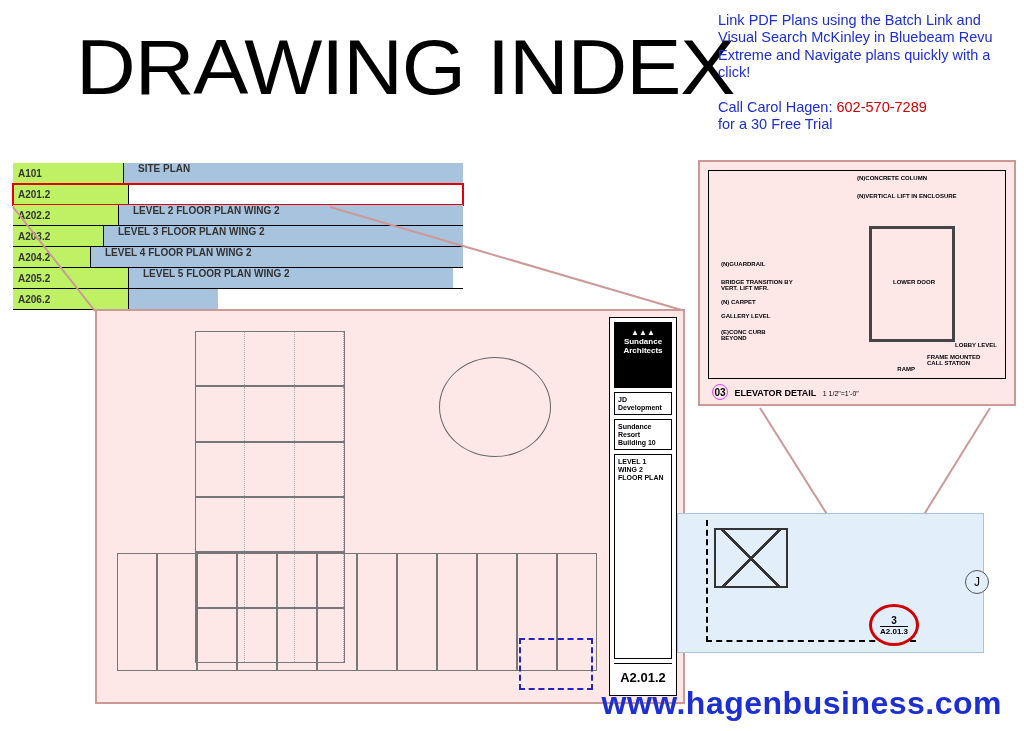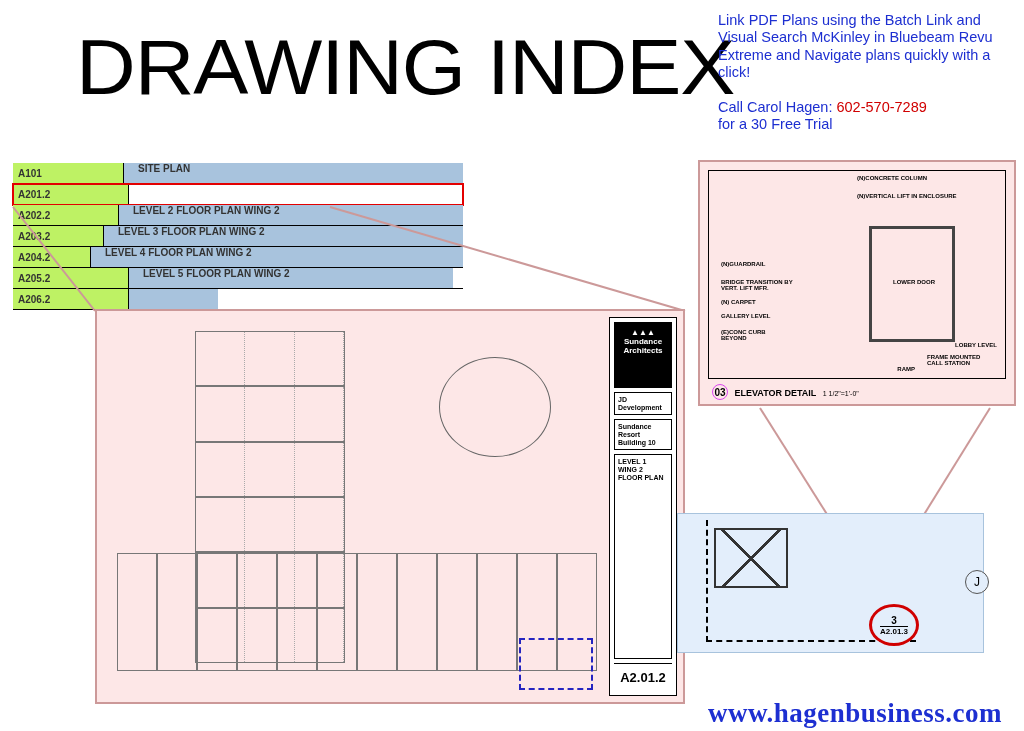--- a/index.html
+++ b/index.html
@@ -37,21 +37,21 @@
   .detail .title-row{position:absolute;left:12px;bottom:4px;font-size:9px;font-weight:700}
   .detail .title-row .circ{display:inline-flex;width:14px;height:14px;border:1px solid #d946ef;border-radius:50%;align-items:center;justify-content:center;margin-right:4px;font-size:10px}
   .mini{position:absolute;right:40px;bottom:78px;width:305px;height:138px;background:#e3eefb;border:1px solid #a8c3dd}
   .mini .box{position:absolute;left:36px;top:14px;width:70px;height:56px;border:2px solid #333}
   .mini .box::before,.mini .box::after{content:"";position:absolute;background:#333}
   .mini .box::before{left:0;top:0;right:0;bottom:0;background:linear-gradient(45deg,transparent 48%,#333 48%,#333 51%,transparent 51%),linear-gradient(-45deg,transparent 48%,#333 48%,#333 51%,transparent 51%)}
   .mini .dash{position:absolute;left:28px;top:6px;width:208px;height:120px;border:2px dashed #000;border-right:none;border-top:none}
   .mini .jcirc{position:absolute;right:-6px;top:56px;width:22px;height:22px;border:1px solid #555;border-radius:50%;display:flex;align-items:center;justify-content:center;font-size:12px;background:#e3eefb}
   .mini .redc{position:absolute;right:64px;bottom:6px;width:44px;height:36px;border:3px solid #d00000;border-radius:50%;display:flex;flex-direction:column;align-items:center;justify-content:center;font-size:10px;font-weight:700;background:#e3eefb}
   .mini .redc .t{border-bottom:1px solid #000;width:28px;text-align:center}
-  .website{position:absolute;right:22px;bottom:2px;color:#1d2fd1;font-weight:700;font-size:27px;font-family:Liberation Serif, serif;letter-spacing:.5px}
+  .website{position:absolute;right:22px;bottom:9px;color:#1d2fd1;font-weight:700;font-size:32px;font-family:Liberation Sans, sans-serif;letter-spacing:.5px}
   
   .strip-v{position:absolute;left:90px;top:12px;width:150px;height:332px;display:flex;flex-direction:column}
   .strip-v .r{flex:1;border:1px solid #777;display:flex}
   .strip-v .r span{flex:1;border-right:1px dotted #aaa}
   .strip-h{position:absolute;left:12px;top:234px;width:480px;height:118px;display:flex}
   .strip-h .r{flex:1;border:1px solid #777}
 </style>
 </head>
 <body>
 <div class="root">

